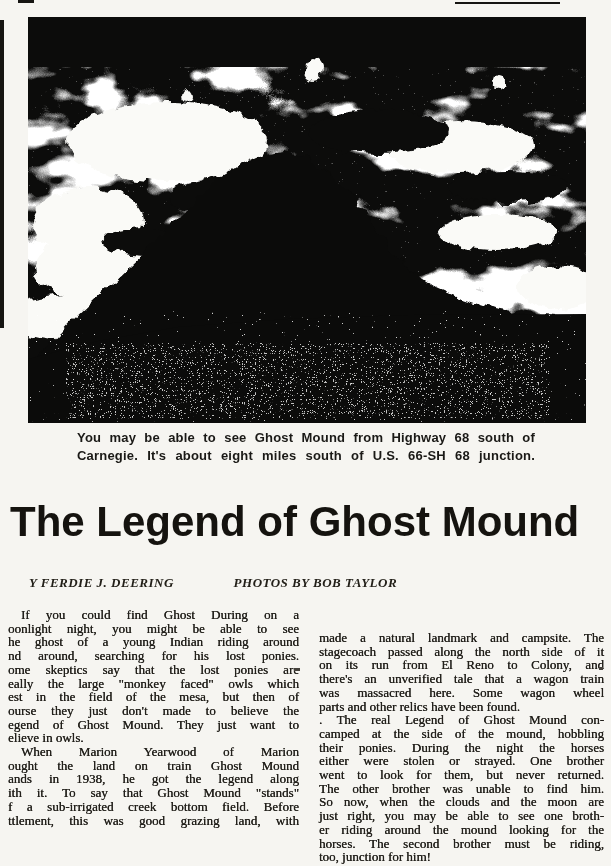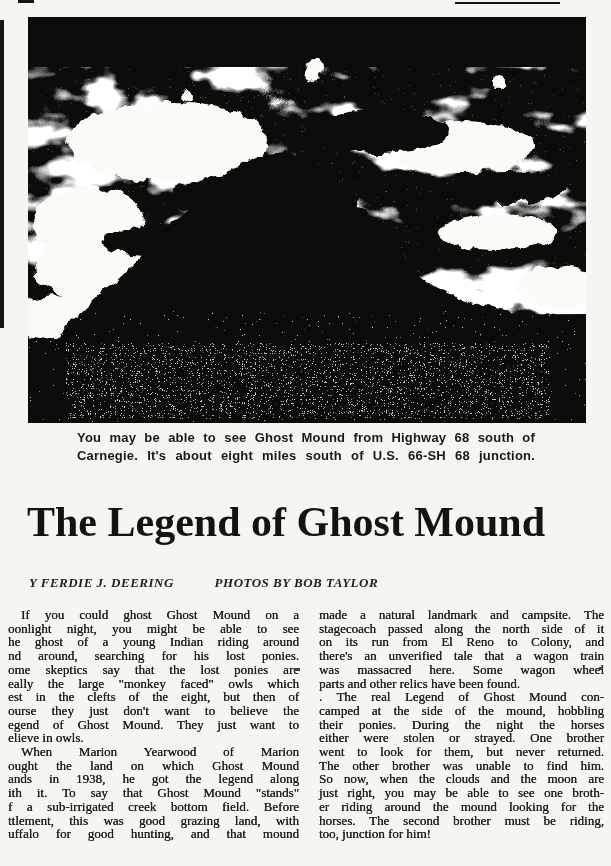--- a/index.html
+++ b/index.html
@@ -16,38 +16,38 @@
   .caption {
     position:absolute; left:77px; top:429px; width:458px;
   }
   .caption-line {
     font-family:"Liberation Sans", sans-serif;
     font-weight:bold; font-size:13px; line-height:17.5px;
     color:#1a1916; letter-spacing:0.2px;
     text-align:justify; text-align-last:justify;
   }
   .headline {
-    position:absolute; left:27px; top:497px; width:566px;
-    font-family:Liberation Serif, serif;
+    position:absolute; left:10px; top:497px; width:566px;
+    font-family:Liberation Sans, sans-serif;
     font-weight:bold; font-size:42px; line-height:1.2;
     color:#15130f; white-space:nowrap;
   }
   .byline {
     position:absolute; left:29px; top:575px; width:560px;
     font-family:"Liberation Serif", serif;
     font-style:italic; font-weight:bold; font-size:13px;
     color:#232019; letter-spacing:0.5px;
   }
-  .byline .photos { margin-left:37px; }
+  .byline .photos { margin-left:56px; }
   .columns {
     position:absolute; left:8px; top:608px; width:596px;
     display:flex;
   }
   .col-left  { width:292px; }
-  .col-right { width:286px; margin-left:20px; }
+  .col-right { width:286px; margin-left:20px;margin-top:23px; }
   .bodyline {
     font-family:"Liberation Serif", serif;
     font-size:13px; line-height:13.7px;
     color:#23211c; text-shadow:0.25px 0 0 currentColor;
   }
   .bodyline.just { text-align:justify; text-align-last:justify; }
   .bodyline.ind  { text-indent:13px; }
   .artifact { position:absolute; background:#161512; }
   .art-left-strip { left:0; top:20px; width:4px; height:308px; }
   .art-top-right  { left:455px; top:2px; width:105px; height:2px; }
@@ -121,37 +121,36 @@
 
   <h1 class="headline" style="margin:0; font-weight:bold;">The Legend of Ghost Mound</h1>
 
   <div class="byline">
     <span class="author">Y FERDIE J. DEERING</span>
     <span class="photos">PHOTOS BY BOB TAYLOR</span>
   </div>
 
   <div class="columns">
     <div class="col-left">
-        <div class="bodyline just ind">If you could ghost Ghost Mound on a</div>
+        <div class="bodyline just ind">If you could find Ghost During on a</div>
         <div class="bodyline just">oonlight night, you might be able to see</div>
         <div class="bodyline just">he ghost of a young Indian riding around</div>
         <div class="bodyline just">nd around, searching for his lost ponies.</div>
         <div class="bodyline just">ome skeptics say that the lost ponies are</div>
         <div class="bodyline just">eally the large "monkey faced" owls which</div>
-        <div class="bodyline just">est in the clefts of the eight, but then of</div>
-        <div class="bodyline just">ourse they just don't want to believe the</div>
+        <div class="bodyline just">est in the field of the mesa, but then of</div>
+        <div class="bodyline just">ourse they just don't made to believe the</div>
         <div class="bodyline just">egend of Ghost Mound. They just want to</div>
         <div class="bodyline">elieve in owls.</div>
         <div class="bodyline just ind">When Marion Yearwood of Marion</div>
-        <div class="bodyline just">ought the land on which Ghost Mound</div>
+        <div class="bodyline just">ought the land on train Ghost Mound</div>
         <div class="bodyline just">ands in 1938, he got the legend along</div>
         <div class="bodyline just">ith it. To say that Ghost Mound "stands"</div>
         <div class="bodyline just">f a sub-irrigated creek bottom field. Before</div>
         <div class="bodyline just">ttlement, this was good grazing land, with</div>
-        <div class="bodyline just">uffalo for good hunting, and that mound</div>
       </div>
     <div class="col-right">
         <div class="bodyline just">made a natural landmark and campsite. The</div>
         <div class="bodyline just">stagecoach passed along the north side of it</div>
         <div class="bodyline just">on its run from El Reno to Colony, and</div>
         <div class="bodyline just">there's an unverified tale that a wagon train</div>
         <div class="bodyline just">was massacred here. Some wagon wheel</div>
         <div class="bodyline">parts and other relics have been found.</div>
         <div class="bodyline just">. The real Legend of Ghost Mound con-</div>
         <div class="bodyline just">camped at the side of the mound, hobbling</div>

